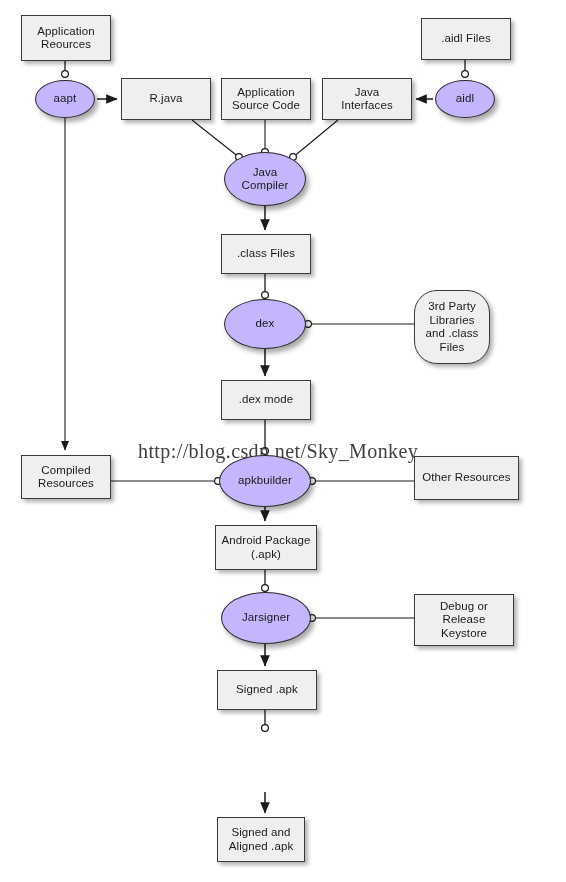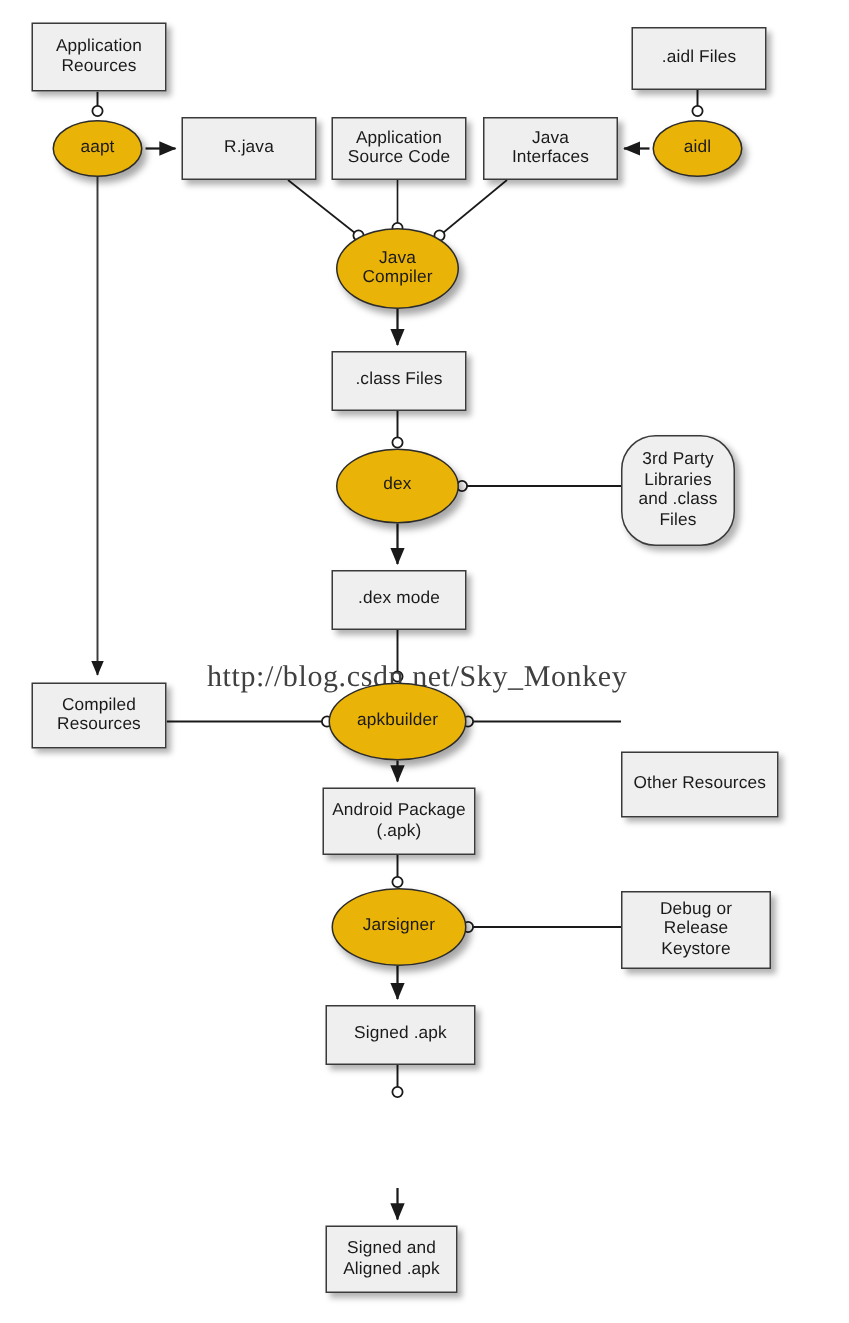--- a/index.html
+++ b/index.html
@@ -41,21 +41,21 @@
     display: block;
     width: 100%;
     white-space: pre-line;
   }
   .box {
     background: #efefef;
     border: 1px solid #3a3a3a;
     box-shadow: 3px 3px 4px rgba(0,0,0,0.30);
   }
   .ellipse {
-    background: #eab308;
+    background: #c4b5fd;
     border: 1.4px solid #2b2b2b;
     border-radius: 50%;
     box-shadow: 3px 4px 5px rgba(0,0,0,0.35);
   }
   .watermark {
     position: absolute;
     font-family: "Liberation Serif", serif;
     color: #404040;
     font-size: 20px;
     letter-spacing: 0.4px;
@@ -177,21 +177,21 @@
   <div class="node box" style="left:221px; top:380px; width:90px;  height:40px;">
       <span class="label">.dex mode</span>
     </div>
   <div class="node box" style="left:21px;  top:455px; width:90px;  height:44px;">
       <span class="label">Compiled
 Resources</span>
     </div>
   <div class="node ellipse" style="left:219px; top:455px; width:92px;  height:52px;">
       <span class="label">apkbuilder</span>
     </div>
-  <div class="node box" style="left:414px; top:456px; width:105px; height:44px;margin-top:45px;">
+  <div class="node box" style="left:414px; top:456px; width:105px; height:44px;">
       <span class="label">Other Resources</span>
     </div>
   <div class="node box" style="left:215px; top:525px; width:102px; height:45px;">
       <span class="label">Android Package
 (.apk)</span>
     </div>
   <div class="node ellipse" style="left:221px; top:592px; width:90px;  height:52px;">
       <span class="label">Jarsigner</span>
     </div>
   <div class="node box" style="left:414px; top:594px; width:100px; height:52px;">

